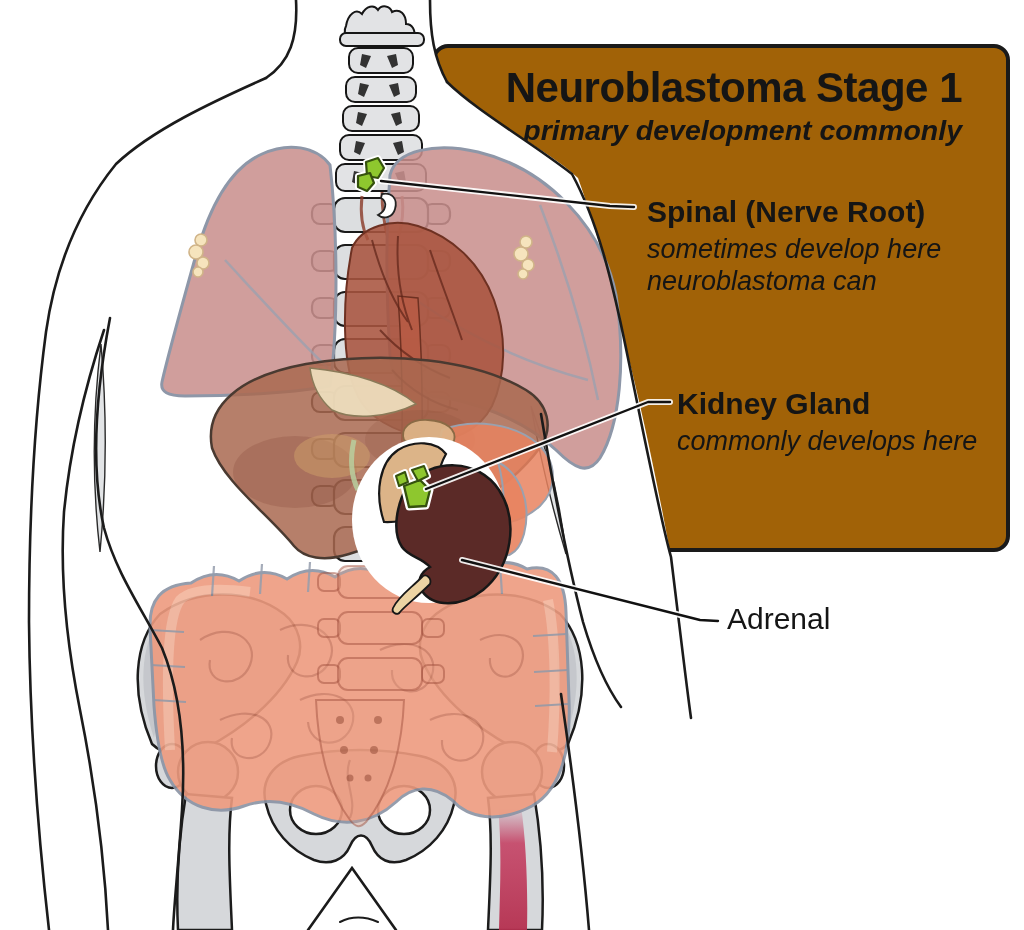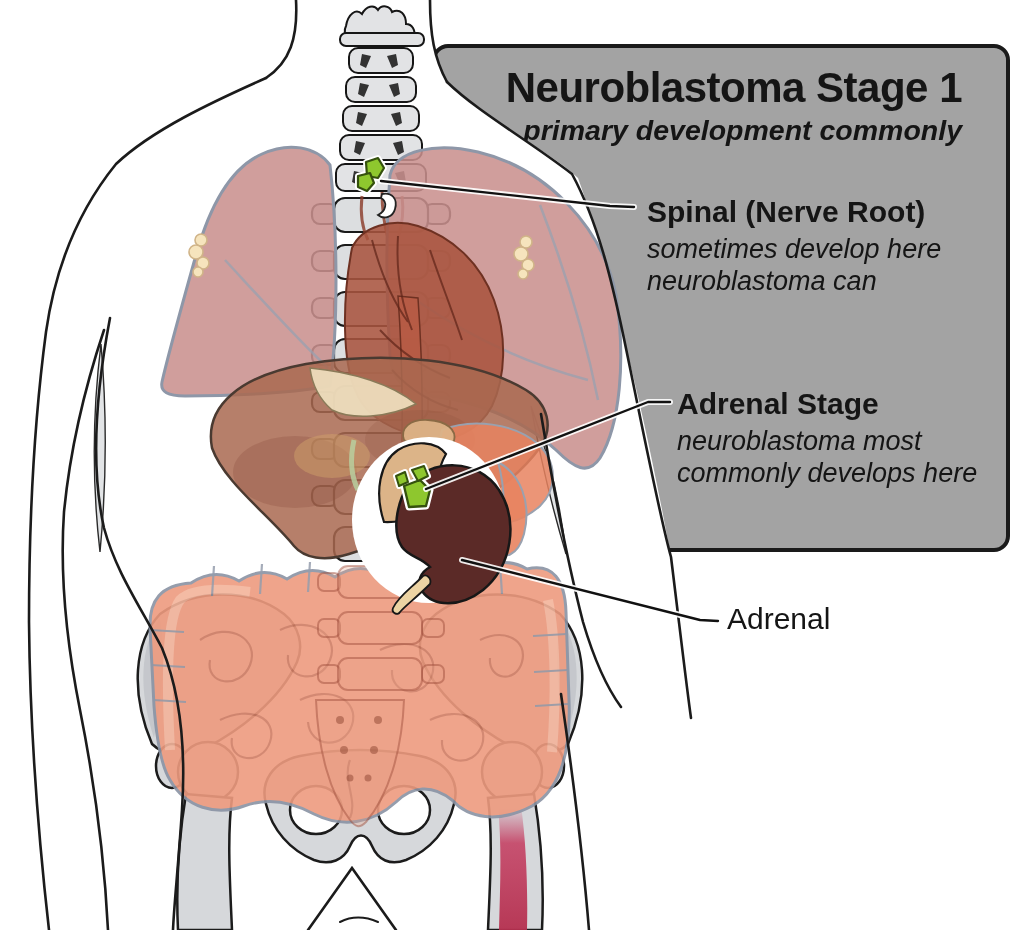--- a/index.html
+++ b/index.html
@@ -1,19 +1,19 @@
 <!DOCTYPE html>
 <html><head>
 <meta charset="utf-8">
 <style>
   html,body{margin:0;padding:0;background:#ffffff;}
   .stage{position:relative;width:1024px;height:930px;background:#ffffff;overflow:hidden;
          font-family:"Liberation Sans", sans-serif;color:#151515;}
   .info-panel{position:absolute;left:432px;top:44px;width:578px;height:508px;box-sizing:border-box;
-              background:#a3a3a3;border:4.5px solid #1a1a1a;border-radius:16px;z-index:1;}
+              background:#a16207;border:4.5px solid #1a1a1a;border-radius:16px;z-index:1;}
   .panel-head{position:absolute;right:44px;top:16px;text-align:right;}
   .panel-title{font-size:42px;font-weight:bold;letter-spacing:-0.5px;line-height:48px;}
   .panel-subtitle{font-size:28.5px;font-weight:bold;font-style:italic;line-height:34px;margin-top:1px;}
   .ann{position:absolute;text-align:left;}
   .ann-spinal{left:211px;top:146px;}
   .ann-adrenal{left:241px;top:338px;}
   .ann-title{font-size:30px;font-weight:bold;line-height:36px;margin-bottom:3px;}
   .ann-line{font-size:27px;font-style:italic;line-height:32px;}
   .kidney-label{position:absolute;left:727px;top:602px;font-size:30px;z-index:3;}
   .art{position:absolute;left:0;top:0;z-index:2;}
@@ -27,22 +27,21 @@
     <div class="panel-head">
       <div class="panel-title">Neuroblastoma Stage 1</div>
       <div class="panel-subtitle">primary development commonly</div>
     </div>
     <div class="ann ann-spinal">
       <div class="ann-title">Spinal (Nerve Root)</div>
       <div class="ann-line">sometimes develop here</div>
       <div class="ann-line">neuroblastoma can</div>
     </div>
     <div class="ann ann-adrenal">
-      <div class="ann-title">Adrenal Stage</div>
-      <div class="ann-line">neuroblastoma most</div>
+      <div class="ann-title">Kidney Gland</div>
       <div class="ann-line">commonly develops here</div>
     </div>
   </div>
 
   <div class="kidney-label">Adrenal</div>
 
   <svg class="art" width="1024" height="930" viewBox="0 0 1024 930">
     <defs>
       <linearGradient id="marrowGrad" x1="0" y1="0" x2="0" y2="1">
         <stop offset="0" stop-color="#c43a5e" stop-opacity="0"></stop>

